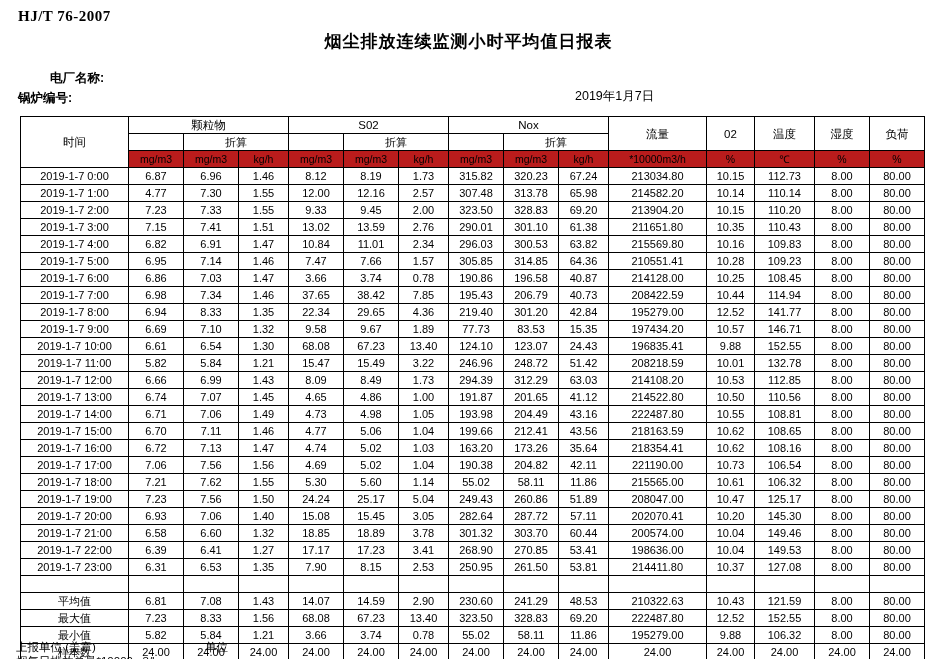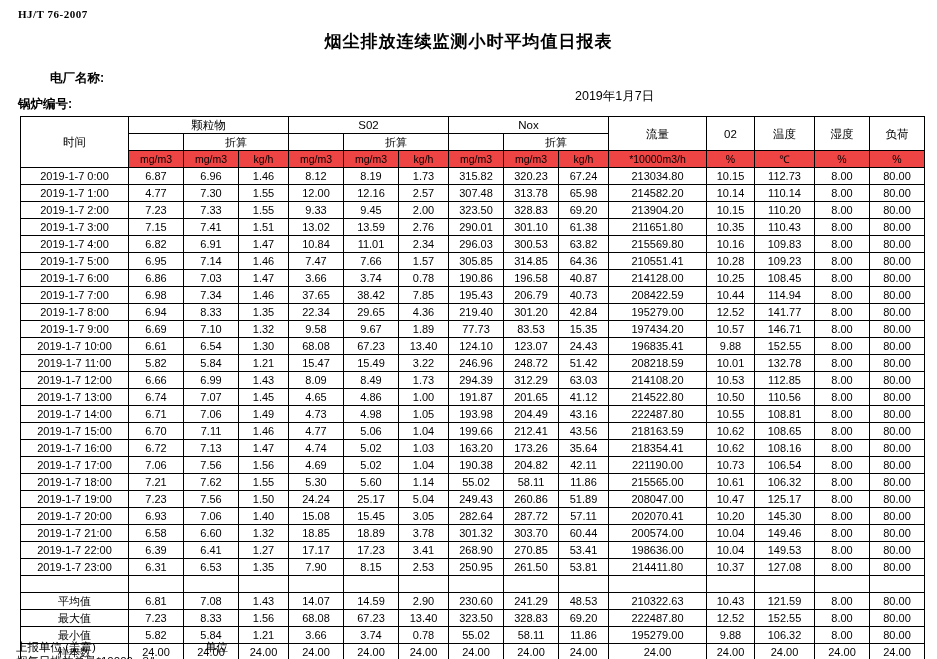--- a/index.html
+++ b/index.html
@@ -15,21 +15,21 @@
     font-size: 12px;
     position: relative;
     overflow: hidden;
   }
   .std-code {
     position: absolute;
     left: 18px;
     top: 8px;
     font-family: "Liberation Serif", serif;
     font-weight: bold;
-    font-size: 11px;
+    font-size: 15px;
     letter-spacing: 0.5px;
   }
   .doc-title {
     position: absolute;
     left: 0;
     right: 0;
     top: 30px;
     text-align: center;
     font-size: 17px;
     font-weight: bold;
@@ -40,21 +40,21 @@
     position: absolute;
     left: 18px;
     top: 70px;
     font-size: 12.5px;
     font-weight: bold;
     padding-left: 32px;
   }
   .field-boiler {
     position: absolute;
     left: 18px;
-    top: 96px;
+    top: 90px;
     font-size: 12.5px;
     font-weight: bold;
   }
   .field-date {
     position: absolute;
     left: 575px;
     top: 88px;
     font-size: 12.5px;
   }
   table.report {
@@ -73,21 +73,21 @@
     line-height: 16px;
     text-align: center;
     font-weight: normal;
     overflow: hidden;
     white-space: nowrap;
   }
   .grp-head {
     font-size: 11.5px;
   }
   .unit-row td {
-    background: #ef4444;
+    background: #b91c1c;
     font-size: 10.5px;
   }
   .time-cell {
     text-align: right;
     padding-right: 5px;
     font-size: 11px;
   }
   .num {
     text-align: right;
     padding-right: 6px;

